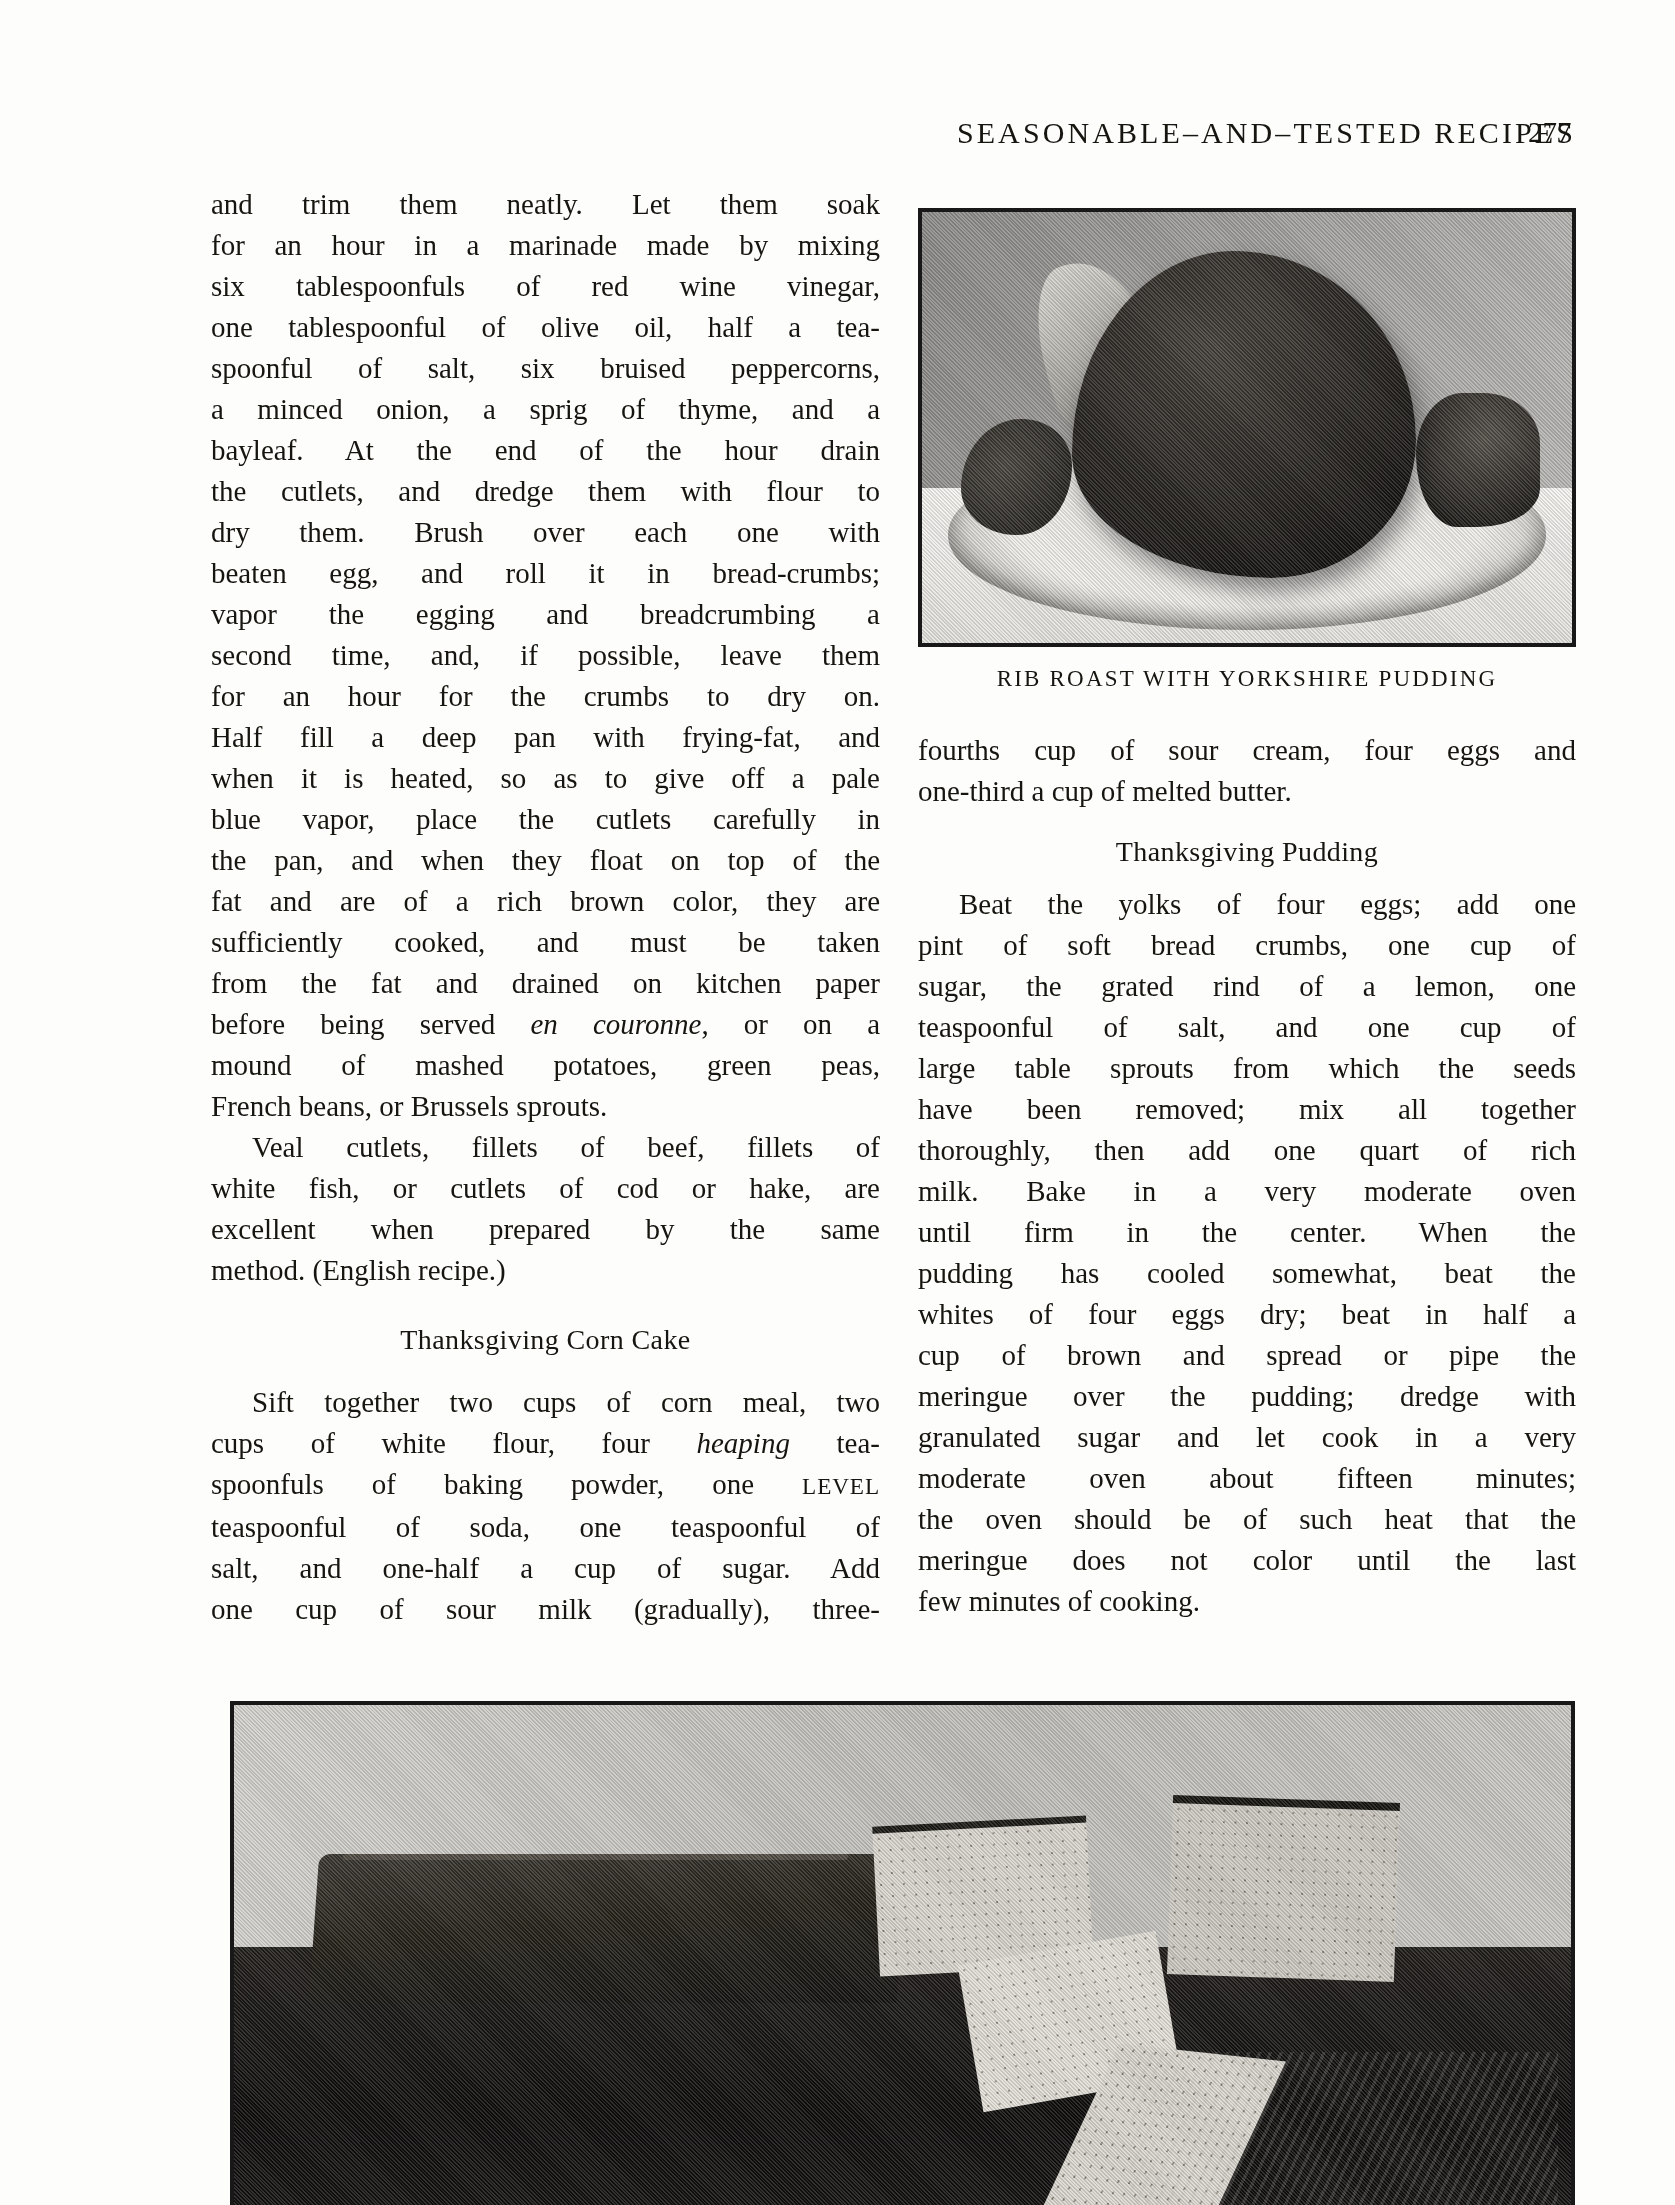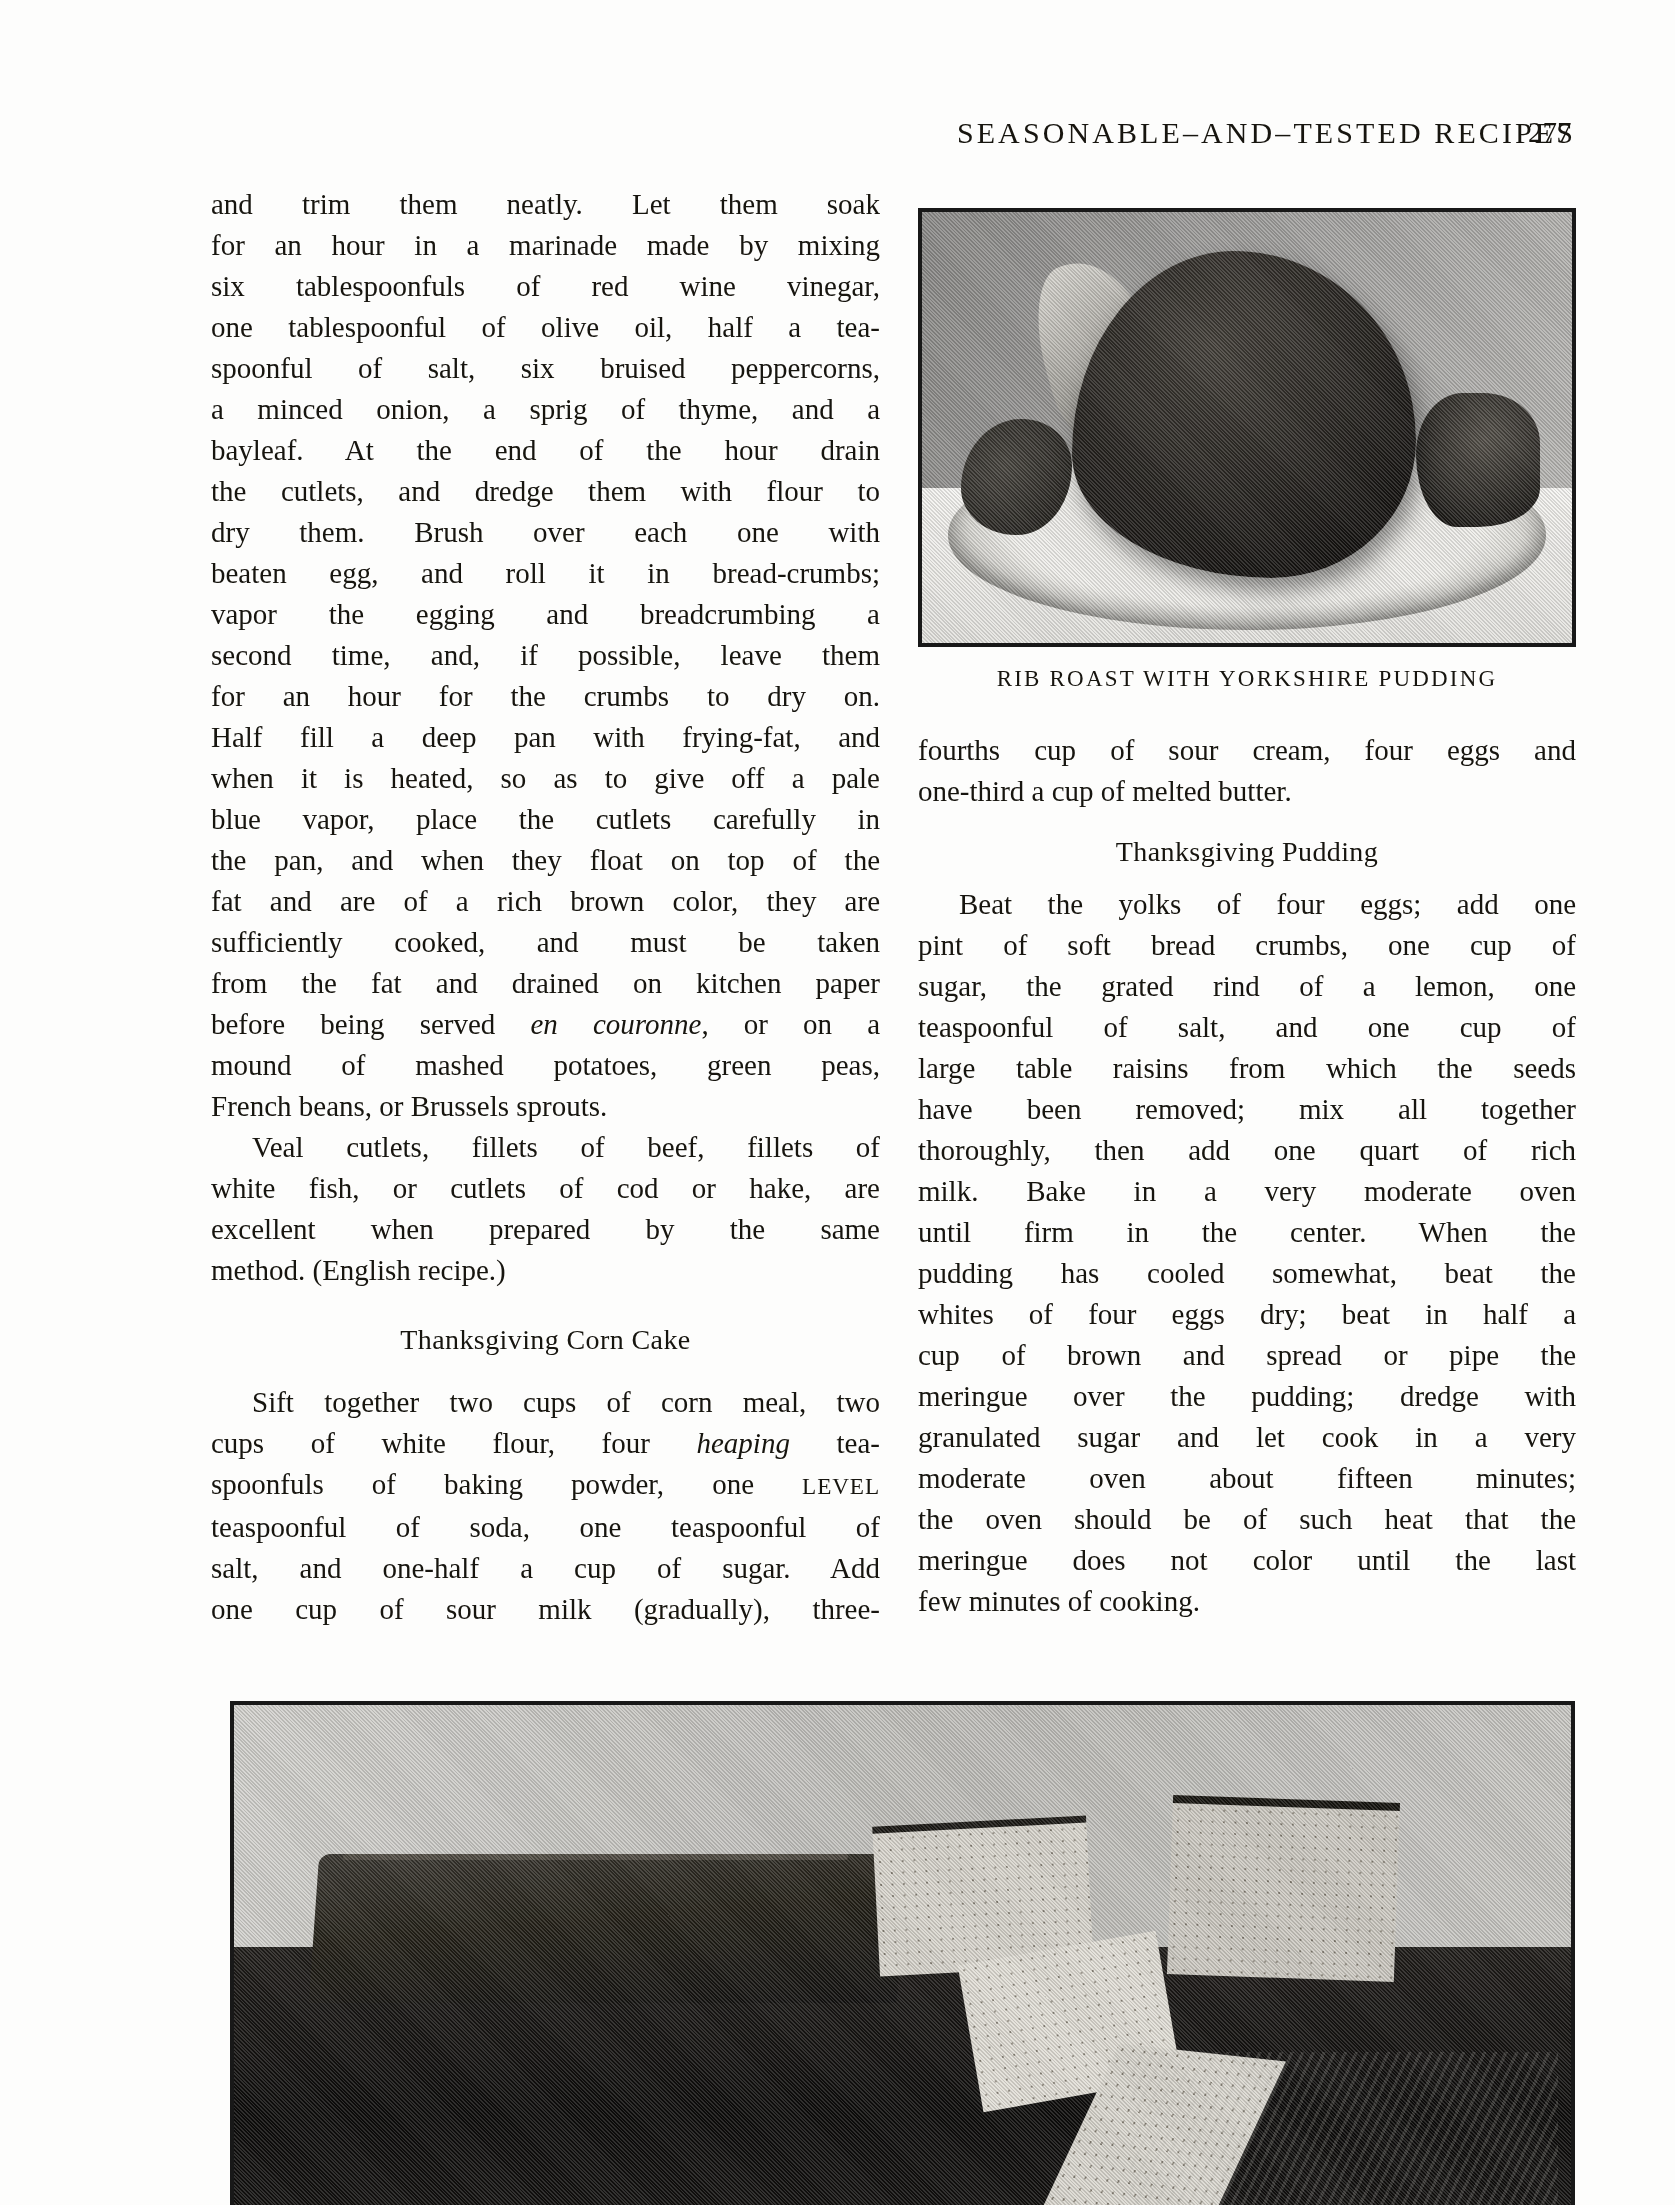--- a/index.html
+++ b/index.html
@@ -261,21 +261,21 @@
       <span class="line">one-third a cup of melted butter.</span>
     </p>
 
   <h2 class="recipe-heading pudding-heading">Thanksgiving Pudding</h2>
 
   <p class="para indent">
       <span class="line">Beat the yolks of four eggs;  add one</span>
       <span class="line">pint of soft bread crumbs, one cup of</span>
       <span class="line">sugar, the grated rind of a lemon, one</span>
       <span class="line">teaspoonful of salt, and one cup of</span>
-      <span class="line">large table raisins from which the seeds</span>
+      <span class="line">large table sprouts from which the seeds</span>
       <span class="line">have been removed;  mix all together</span>
       <span class="line">thoroughly, then add one quart of rich</span>
       <span class="line">milk.  Bake in a very moderate oven</span>
       <span class="line">until firm in the center.  When the</span>
       <span class="line">pudding has cooled somewhat, beat the</span>
       <span class="line">whites of four eggs dry;  beat in half a</span>
       <span class="line">cup of brown and spread or pipe the</span>
       <span class="line">meringue over the pudding;  dredge with</span>
       <span class="line">granulated sugar and let cook in a very</span>
       <span class="line">moderate oven about fifteen minutes;</span>

